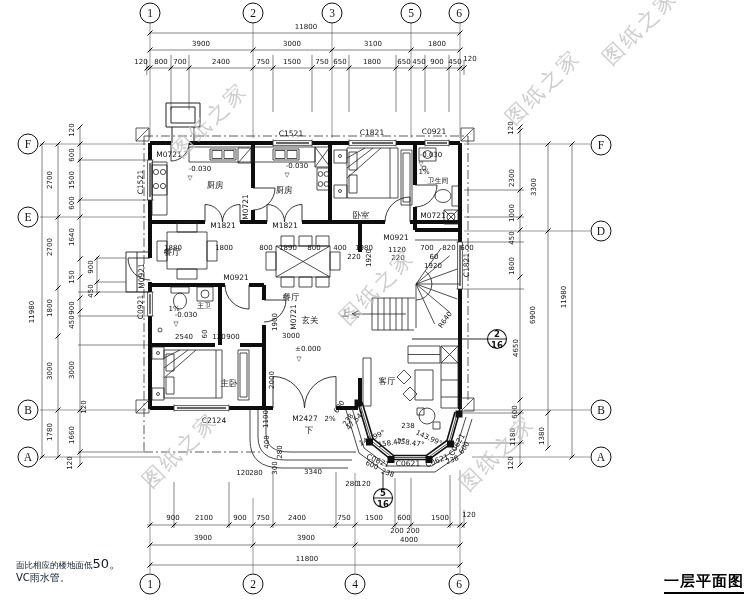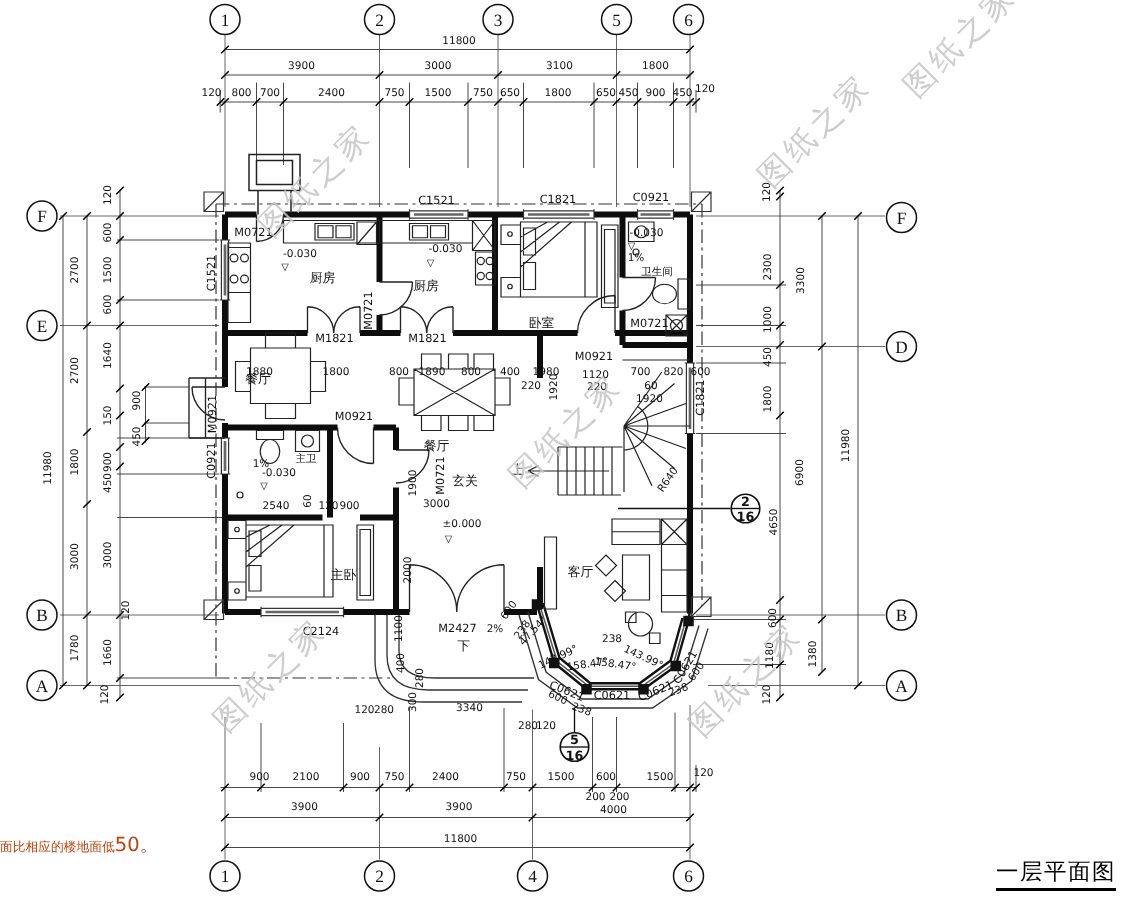--- a/index.html
+++ b/index.html
@@ -9,26 +9,26 @@
   
   text.ann{font-family:"DejaVu Sans","Liberation Sans",sans-serif;fill:#111;text-anchor:middle;}
   text.dim{font-size:7px;}
   text.code{font-size:7.5px;}
   text.room{font-size:8.5px;}
   text.lvl{font-size:7px;}
   text.tri{font-size:6.5px;}
   text.wm{font-size:21px;fill:#c5c5c5;opacity:.85;letter-spacing:3px;}
   text.bub{font-family:"Liberation Serif","DejaVu Serif",serif;font-size:11.5px;text-anchor:middle;fill:#111;}
   text.sec{font-family:"DejaVu Sans",sans-serif;font-size:8.5px;font-weight:bold;text-anchor:middle;fill:#111;}
-  .notes{position:absolute;left:0px;top:556px;width:250px;color:#c2410c;line-height:1.25;}
+  .notes{position:absolute;left:16px;top:556px;width:250px;color:#0f172a;line-height:1.25;}
   .notes .n1{font-size:8.5px;}
   .notes .n1 .big{font-size:13px;}
   .notes .n2{font-size:10px;}
   .notes .n3{font-size:8.5px;}
-  .plan-title{position:absolute;left:664px;top:572px;font-size:15px;font-weight:normal;color:#000;
+  .plan-title{position:absolute;left:664px;top:572px;font-size:15px;font-weight:bold;color:#000;
               border-bottom:2px solid #000;padding-bottom:1px;letter-spacing:1px;}
 </style>
 </head>
 <body>
 
 <div class="sheet">
   <svg width="750" height="606" viewBox="0 0 750 606">
 
     <g stroke="#555" stroke-width="0.6" fill="none">
       <path d="M150,23 V138 M150,478 V573 M253,23 V138 M253,498 V573 M332,23 V138 M411,23 V138 M460,23 V138 M460,470 V573 M355,473 V573
@@ -401,16 +401,17 @@
         <text x="548" y="92" class="ann wm" transform="rotate(-45 548 92)">图纸之家</text>
         <text x="382" y="292" class="ann wm" transform="rotate(-45 382 292)">图纸之家</text>
         <text x="185" y="455" class="ann wm" transform="rotate(-45 185 455)">图纸之家</text>
         <text x="502" y="458" class="ann wm" transform="rotate(-45 502 458)">图纸之家</text>
         <text x="645" y="32" class="ann wm" transform="rotate(-45 645 32)">图纸之家</text>
       </g>
   </svg>
 
   <div class="notes">
     <div class="n1"><span>面比相应的楼地面低</span><span class="big">50。</span></div>
+    <div class="n2"><span>VC雨水管。</span></div>
   </div>
 
   <div class="plan-title">一层平面图</div>
 </div>
 
 </body></html>

